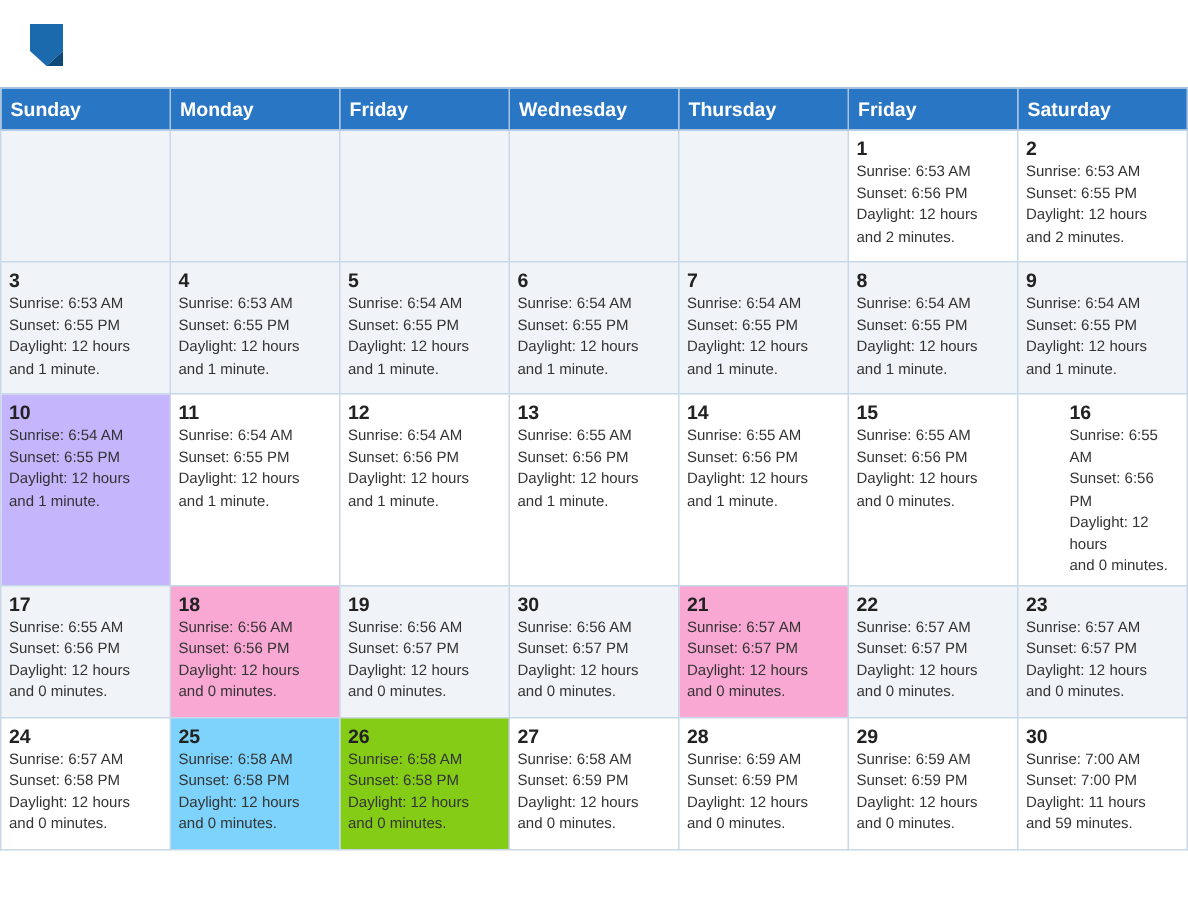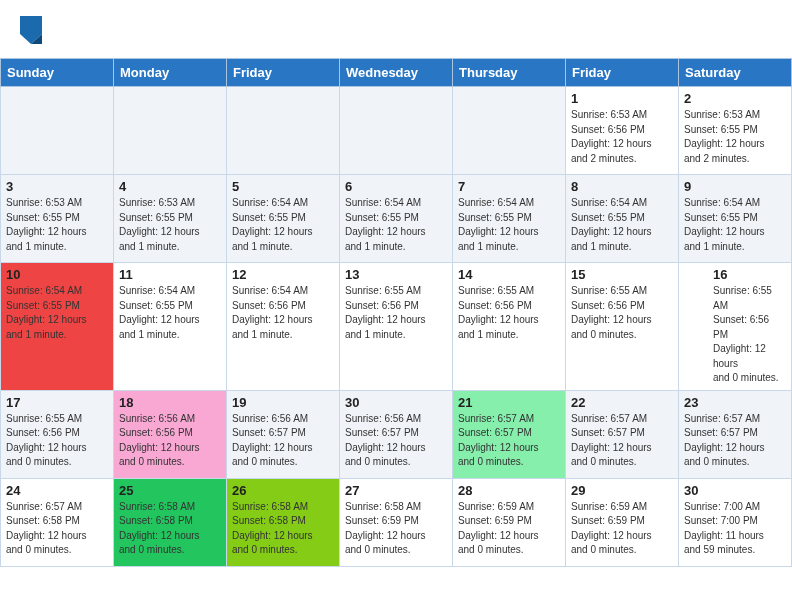--- a/index.html
+++ b/index.html
@@ -171,21 +171,21 @@
           <td style="background: rgb(240, 244, 248);">
             <span class="day-number">8</span>
             <div class="day-info">Sunrise: 6:54 AM<br>Sunset: 6:55 PM<br>Daylight: 12 hours<br>and 1 minute.</div>
           </td>
           <td style="background: rgb(240, 244, 248);">
             <span class="day-number">9</span>
             <div class="day-info">Sunrise: 6:54 AM<br>Sunset: 6:55 PM<br>Daylight: 12 hours<br>and 1 minute.</div>
           </td>
         </tr>
         <tr>
-          <td style="background: #ef4444;">
+          <td style="background: #c4b5fd;">
             <span class="day-number">10</span>
             <div class="day-info">Sunrise: 6:54 AM<br>Sunset: 6:55 PM<br>Daylight: 12 hours<br>and 1 minute.</div>
           </td>
           <td style="background: rgb(255, 255, 255);">
             <span class="day-number">11</span>
             <div class="day-info">Sunrise: 6:54 AM<br>Sunset: 6:55 PM<br>Daylight: 12 hours<br>and 1 minute.</div>
           </td>
           <td style="background: rgb(255, 255, 255);">
             <span class="day-number">12</span>
             <div class="day-info">Sunrise: 6:54 AM<br>Sunset: 6:56 PM<br>Daylight: 12 hours<br>and 1 minute.</div>
@@ -217,39 +217,39 @@
             <div class="day-info">Sunrise: 6:56 AM<br>Sunset: 6:56 PM<br>Daylight: 12 hours<br>and 0 minutes.</div>
           </td>
           <td style="background: rgb(240, 244, 248);">
             <span class="day-number">19</span>
             <div class="day-info">Sunrise: 6:56 AM<br>Sunset: 6:57 PM<br>Daylight: 12 hours<br>and 0 minutes.</div>
           </td>
           <td style="background: rgb(240, 244, 248);">
             <span class="day-number">30</span>
             <div class="day-info">Sunrise: 6:56 AM<br>Sunset: 6:57 PM<br>Daylight: 12 hours<br>and 0 minutes.</div>
           </td>
-          <td style="background: #86efac;">
+          <td style="background: #f9a8d4;">
             <span class="day-number">21</span>
             <div class="day-info">Sunrise: 6:57 AM<br>Sunset: 6:57 PM<br>Daylight: 12 hours<br>and 0 minutes.</div>
           </td>
           <td style="background: rgb(240, 244, 248);">
             <span class="day-number">22</span>
             <div class="day-info">Sunrise: 6:57 AM<br>Sunset: 6:57 PM<br>Daylight: 12 hours<br>and 0 minutes.</div>
           </td>
           <td style="background: rgb(240, 244, 248);">
             <span class="day-number">23</span>
             <div class="day-info">Sunrise: 6:57 AM<br>Sunset: 6:57 PM<br>Daylight: 12 hours<br>and 0 minutes.</div>
           </td>
         </tr>
         <tr>
           <td style="background: rgb(255, 255, 255);">
             <span class="day-number">24</span>
             <div class="day-info">Sunrise: 6:57 AM<br>Sunset: 6:58 PM<br>Daylight: 12 hours<br>and 0 minutes.</div>
           </td>
-          <td style="background: #22c55e;">
+          <td style="background: #7dd3fc;">
             <span class="day-number">25</span>
             <div class="day-info">Sunrise: 6:58 AM<br>Sunset: 6:58 PM<br>Daylight: 12 hours<br>and 0 minutes.</div>
           </td>
           <td style="background: #84cc16;">
             <span class="day-number">26</span>
             <div class="day-info">Sunrise: 6:58 AM<br>Sunset: 6:58 PM<br>Daylight: 12 hours<br>and 0 minutes.</div>
           </td>
           <td style="background: rgb(255, 255, 255);">
             <span class="day-number">27</span>
             <div class="day-info">Sunrise: 6:58 AM<br>Sunset: 6:59 PM<br>Daylight: 12 hours<br>and 0 minutes.</div>

